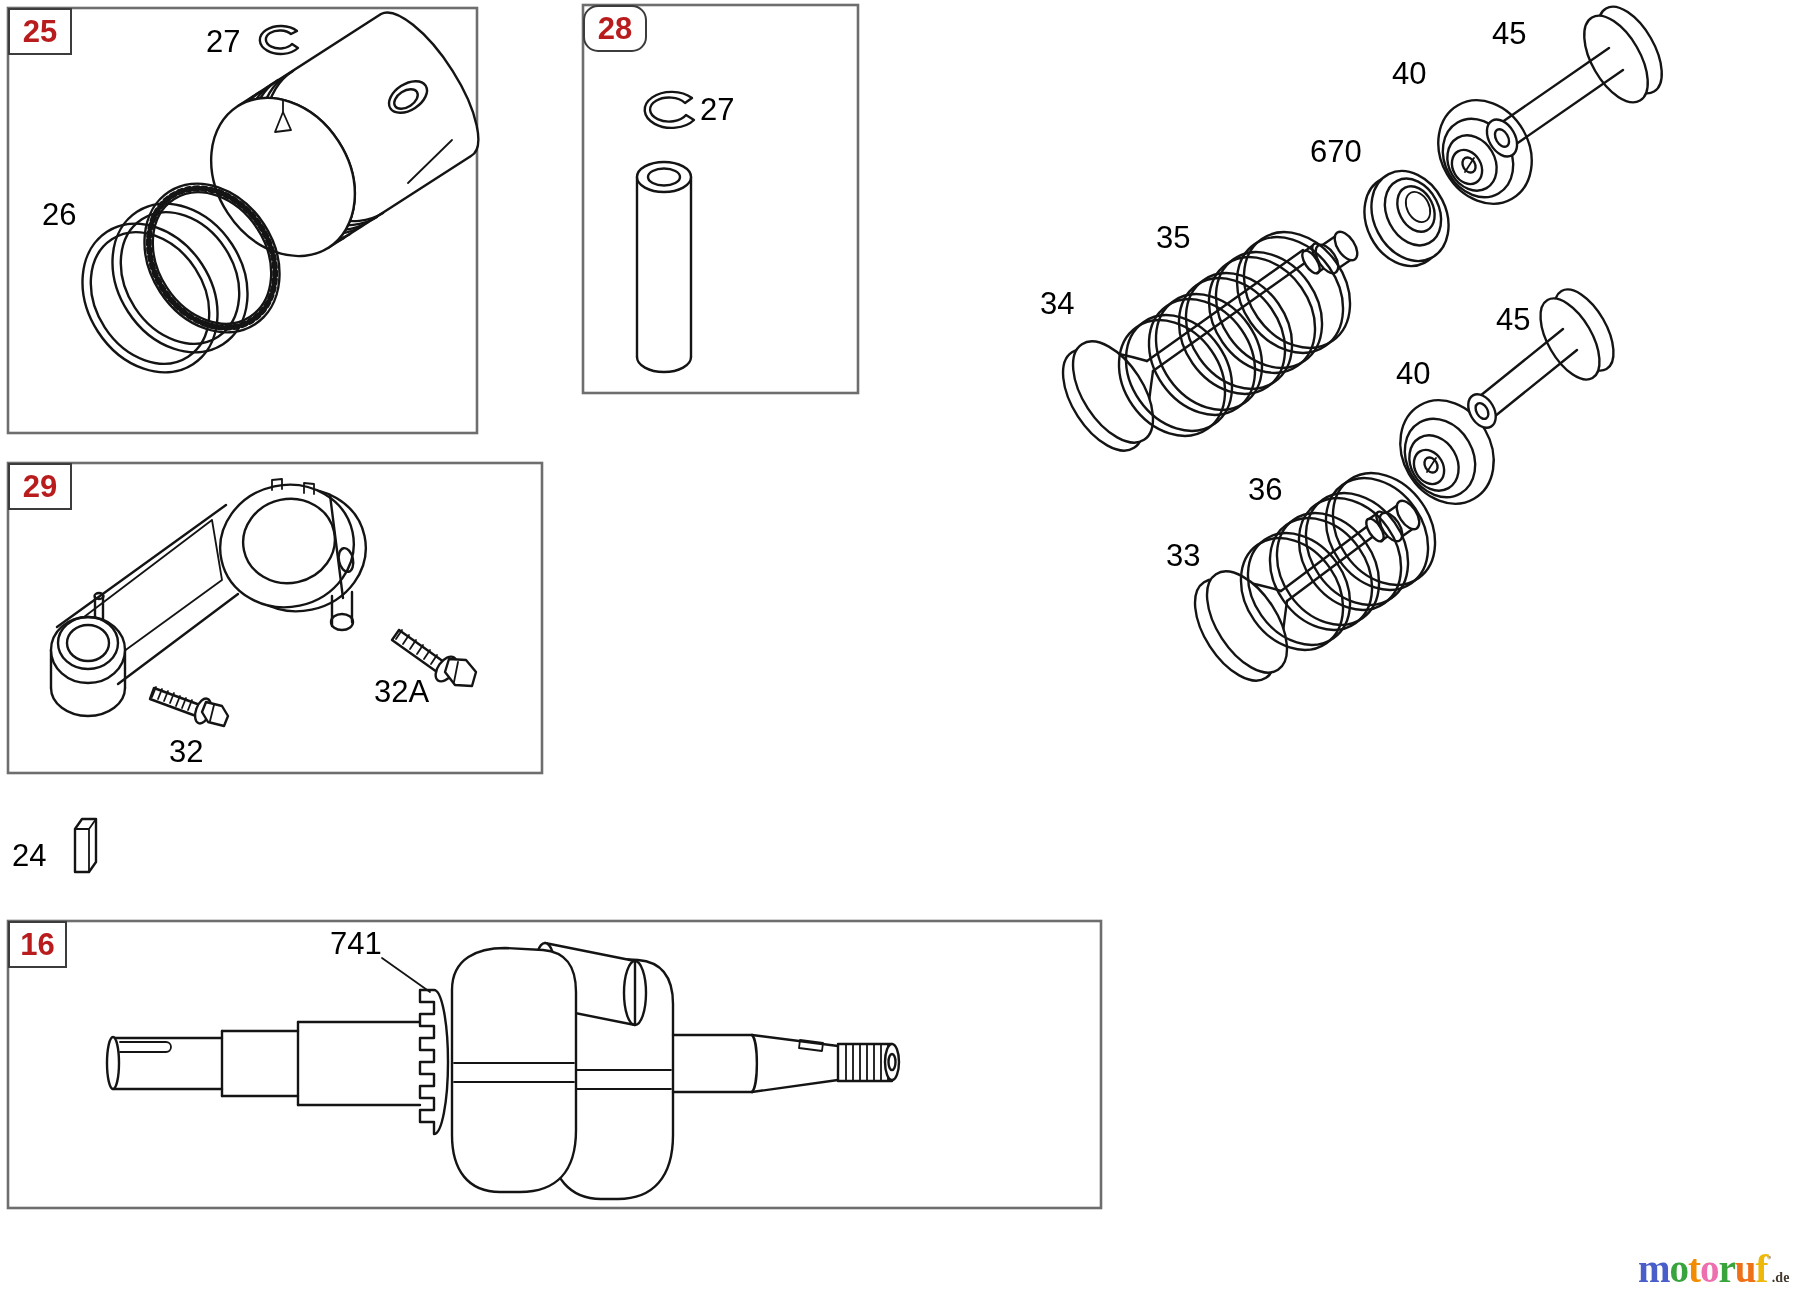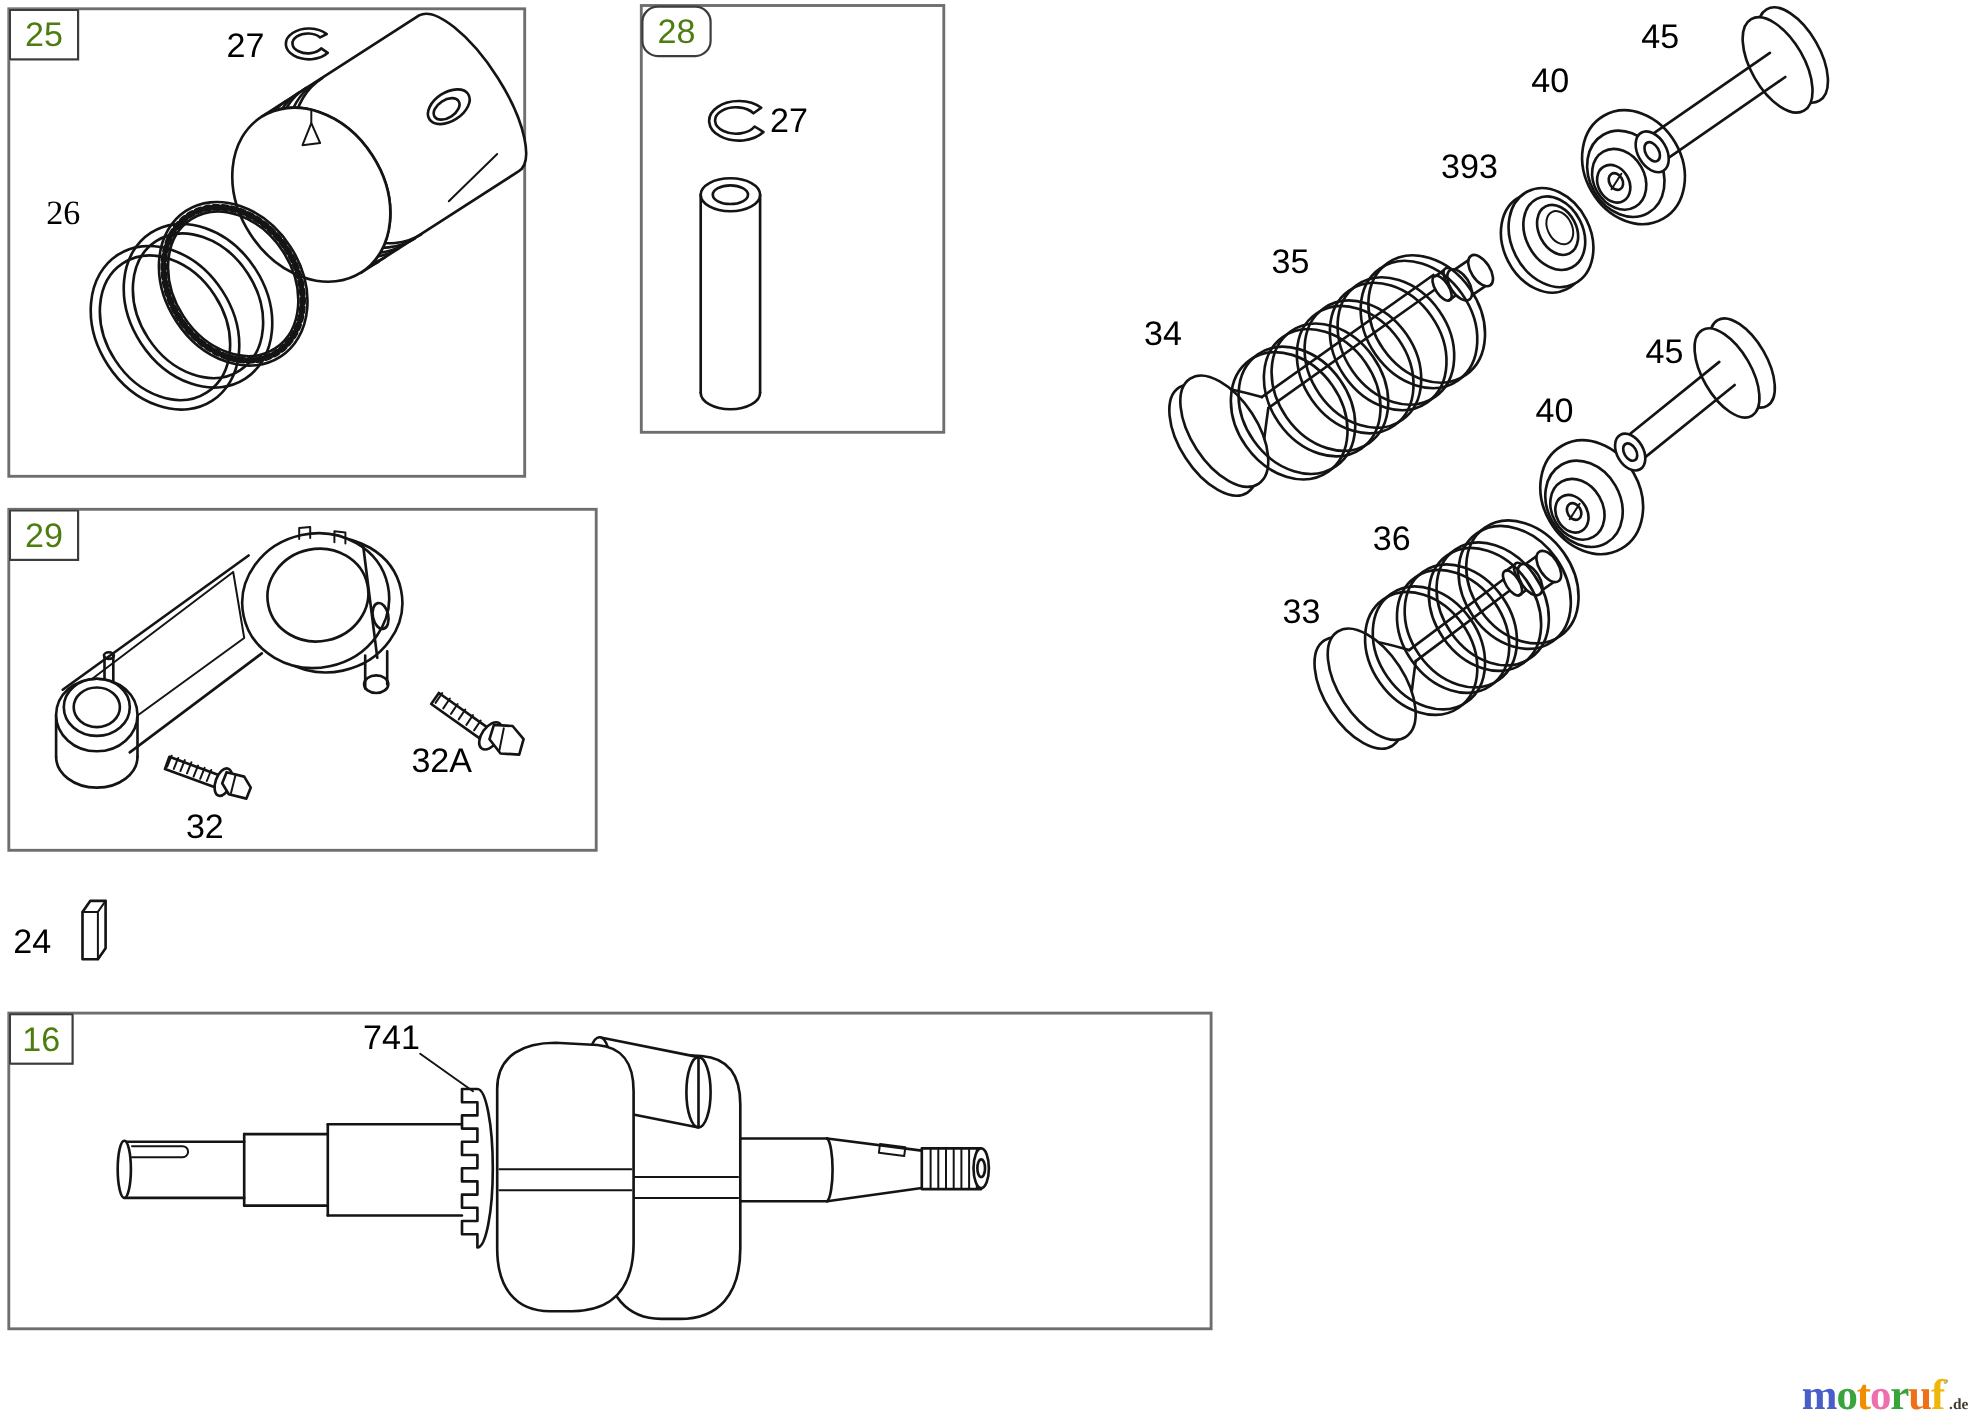--- a/index.html
+++ b/index.html
@@ -6,21 +6,21 @@
   .stage{position:relative;width:1800px;height:1297px;background:#ffffff;overflow:hidden;
          font-family:"Liberation Sans", sans-serif;}
   .art{position:absolute;left:0;top:0;}
   .art path,.art ellipse,.art line,.art polyline,.art polygon{
       stroke:#141414;stroke-width:2.4;fill:none;stroke-linecap:round;stroke-linejoin:round;}
   .art .frameline{stroke:#6e6e6e;stroke-width:2.6;fill:none;}
   .art .wfill{fill:#ffffff;}
   .art .thin{stroke-width:1.8;}
   .art .serr{stroke-width:6;stroke-dasharray:3.5 4.5;}
   .tag{position:absolute;box-sizing:border-box;background:#fff;border:2.4px solid #3c3c3c;
-       display:flex;align-items:center;justify-content:center;font-size:31px;color:#4d7c0f;}
+       display:flex;align-items:center;justify-content:center;font-size:31px;color:#b91c1c;font-weight:bold;}
   .plabel{position:absolute;font-size:31px;color:#000;white-space:nowrap;}
   .caption{position:absolute;left:576px;top:1252px;font-size:31px;color:#0a0a0a;}
   .logo{position:absolute;left:1638px;top:1246px;font-family:"Liberation Serif", serif;
         font-weight:bold;font-size:39px;letter-spacing:-1px;white-space:nowrap;}
   .logo .lmark{font-size:13px;vertical-align:18px;letter-spacing:0;}
   .logo .lsuffix{font-size:14px;font-weight:bold;letter-spacing:0;}
 </style>
 </head>
 <body>
 
@@ -263,25 +263,25 @@
     <span>28</span>
   </div>
   <div class="tag" style="left:8px;top:463px;width:64px;height:47px;">
     <span>29</span>
   </div>
   <div class="tag" style="left:8px;top:921px;width:59px;height:47px;">
     <span>16</span>
   </div>
 
   <span class="plabel" style="left:206px;top:24px;">27</span>
-  <span class="plabel" style="left:42px;top:176px;font-family:Liberation Serif, serif;">26</span>
+  <span class="plabel" style="left:42px;top:197px;">26</span>
   <span class="plabel" style="left:700px;top:92px;">27</span>
   <span class="plabel" style="left:1040px;top:286px;">34</span>
   <span class="plabel" style="left:1156px;top:220px;">35</span>
-  <span class="plabel" style="left:1310px;top:134px;">393</span>
+  <span class="plabel" style="left:1310px;top:134px;">670</span>
   <span class="plabel" style="left:1392px;top:56px;">40</span>
   <span class="plabel" style="left:1492px;top:16px;">45</span>
   <span class="plabel" style="left:1496px;top:302px;">45</span>
   <span class="plabel" style="left:1396px;top:356px;">40</span>
   <span class="plabel" style="left:1248px;top:472px;">36</span>
   <span class="plabel" style="left:1166px;top:538px;">33</span>
   <span class="plabel" style="left:374px;top:674px;">32A</span>
   <span class="plabel" style="left:155px;top:734px;margin-left:14px;">32</span>
   <span class="plabel" style="left:12px;top:838px;">24</span>
   <span class="plabel" style="left:330px;top:926px;text-align:center;">741</span>

